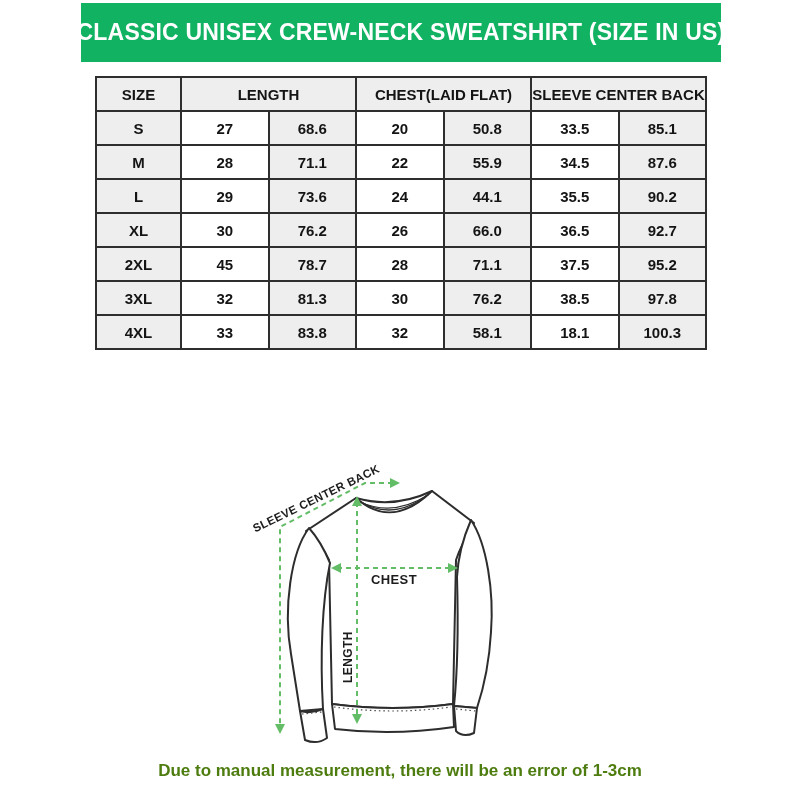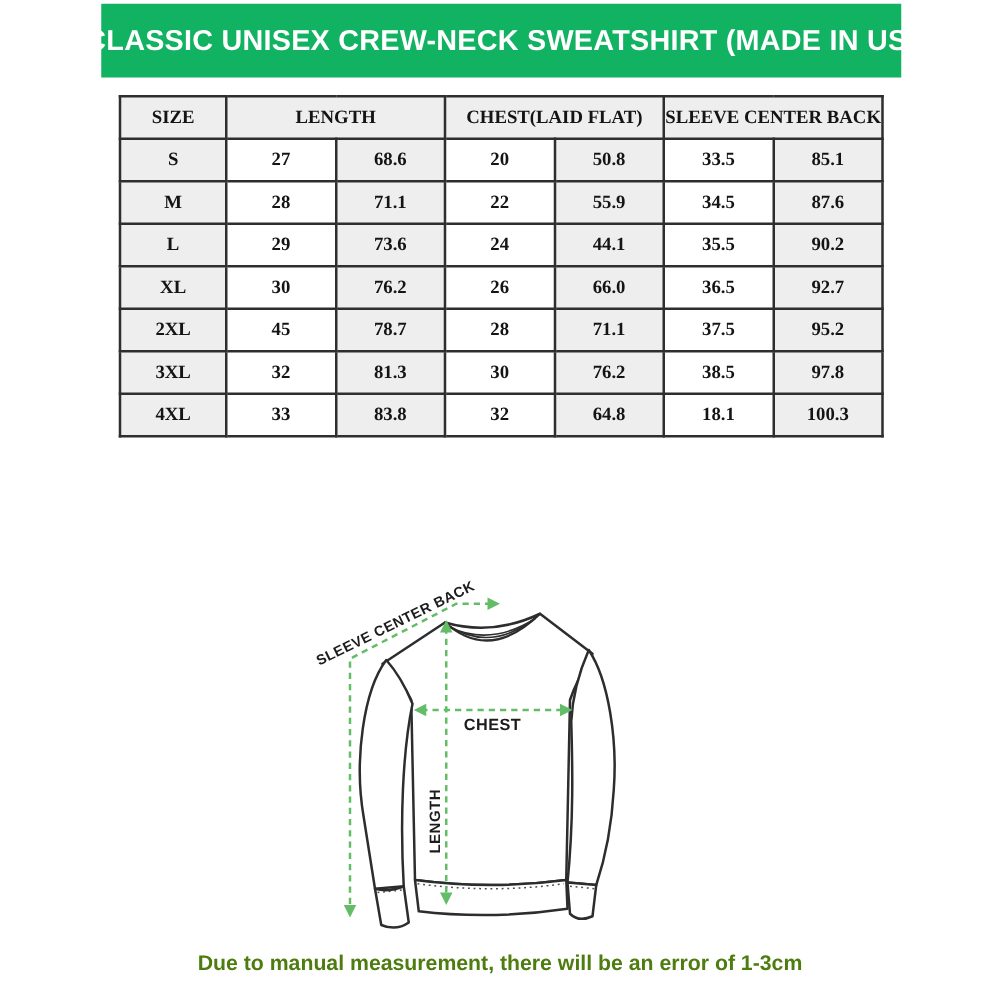--- a/index.html
+++ b/index.html
@@ -13,21 +13,21 @@
     display:flex;align-items:center;justify-content:center;
   }
   .banner h1{
     margin:0;font-size:23px;font-weight:bold;color:#ffffff;
     letter-spacing:.2px;white-space:nowrap;
   }
   
   .table-wrap{position:absolute;left:95px;top:76px;width:610px;}
   table.size-table{
     border-collapse:collapse;table-layout:fixed;width:610px;
-    font-size:15px;font-weight:bold;color:#141414;font-family:Liberation Serif, serif;
+    font-size:15px;font-weight:bold;color:#141414;
   }
   table.size-table th,table.size-table td{
     border:2px solid #2e2e2e;text-align:center;vertical-align:middle;
     height:32px;padding:0;background:#ffffff;font-weight:bold;
   }
   table.size-table .shade{background:#eeeeee;}
   
   .diagram{position:absolute;left:225px;top:452px;}
   .diag-label{
     font-family:"Liberation Sans", sans-serif;font-weight:bold;
@@ -36,21 +36,21 @@
   
   .note{
     position:absolute;left:0;top:761px;width:800px;margin:0;
     text-align:center;font-size:17px;font-weight:bold;
   }
 </style>
 </head>
 <body>
 
 <header class="banner" style="background: rgb(18, 178, 99);">
-  <h1 style="color: rgb(255, 255, 255);">CLASSIC UNISEX CREW-NECK SWEATSHIRT (MADE IN US)</h1>
+  <h1 style="color: rgb(255, 255, 255);">CLASSIC UNISEX CREW-NECK SWEATSHIRT (SIZE IN US)</h1>
 </header>
 
 <div class="table-wrap">
   <table class="size-table">
     <colgroup>
       <col style="width:85px">
       <col style="width:87.5px">
         <col style="width:87.5px">
       <col style="width:87.5px">
         <col style="width:87.5px">
@@ -118,21 +118,21 @@
           <td>30</td>
           <td class="shade">76.2</td>
           <td>38.5</td>
           <td class="shade">97.8</td>
         </tr>
         <tr>
           <td class="shade">4XL</td>
           <td>33</td>
           <td class="shade">83.8</td>
           <td>32</td>
-          <td class="shade">64.8</td>
+          <td class="shade">58.1</td>
           <td>18.1</td>
           <td class="shade">100.3</td>
         </tr>
       </tbody>
   </table>
 </div>
 
 <svg class="diagram" width="360" height="300" viewBox="0 0 360 300">
   <g fill="#ffffff" stroke="#2d2d2d" stroke-width="2" stroke-linejoin="round" stroke-linecap="round">
 

